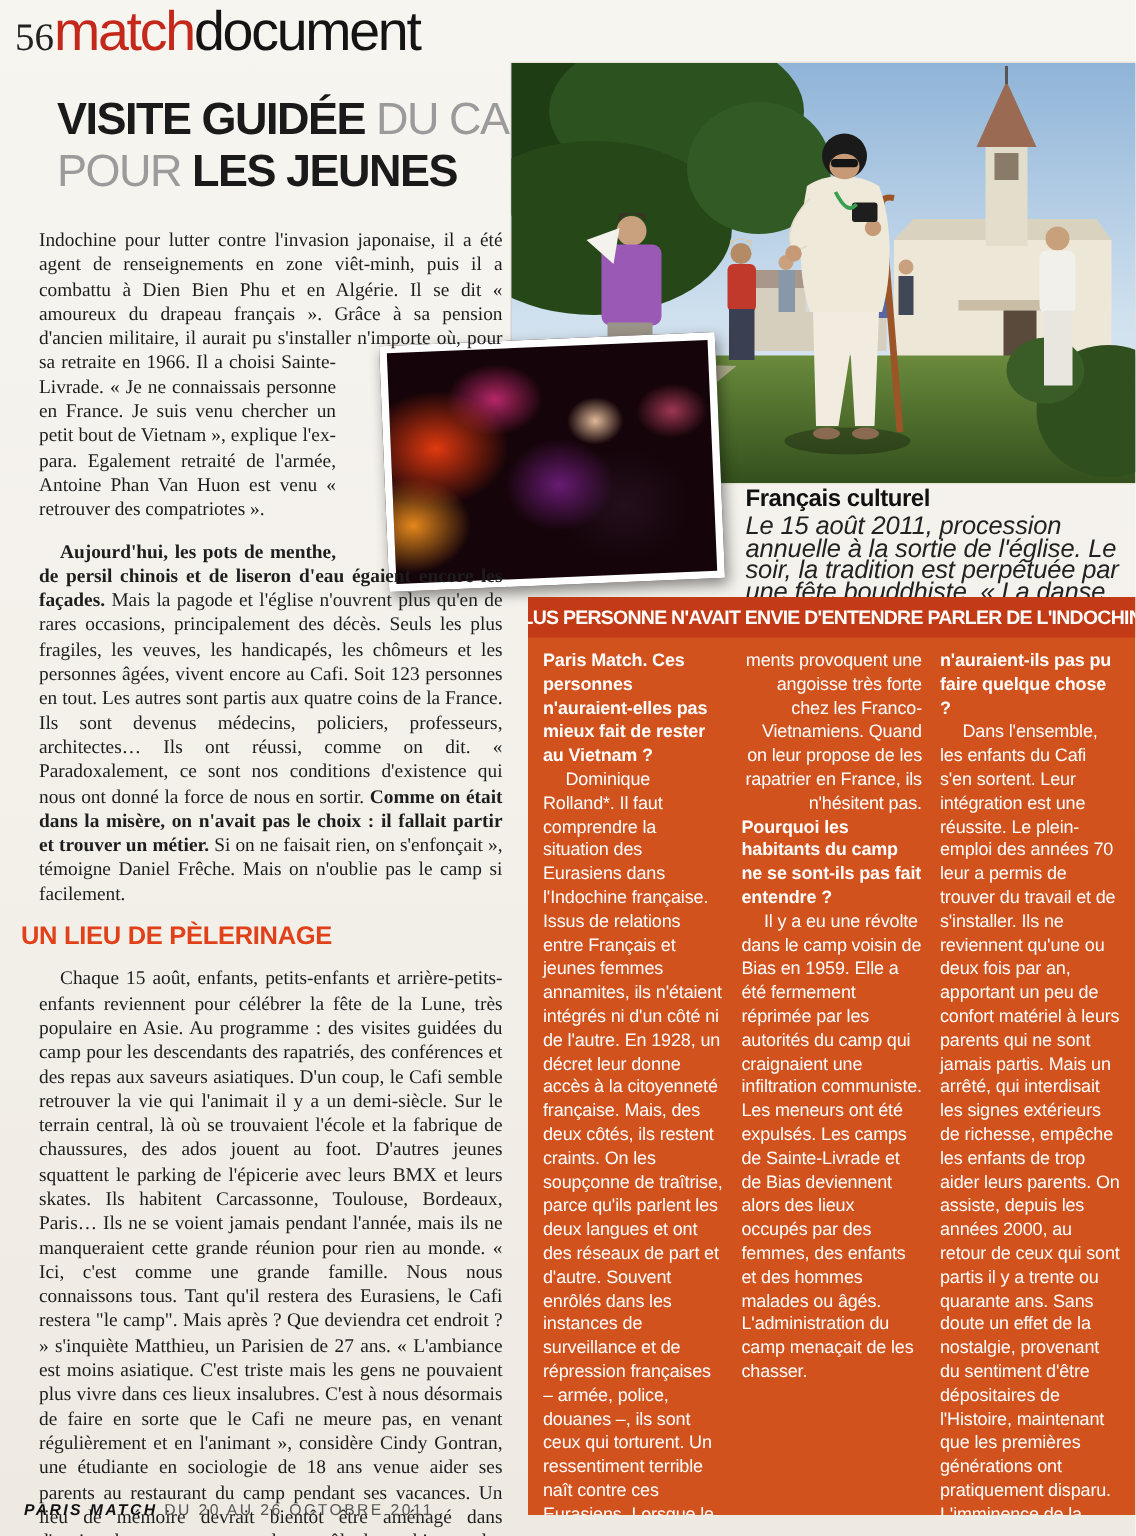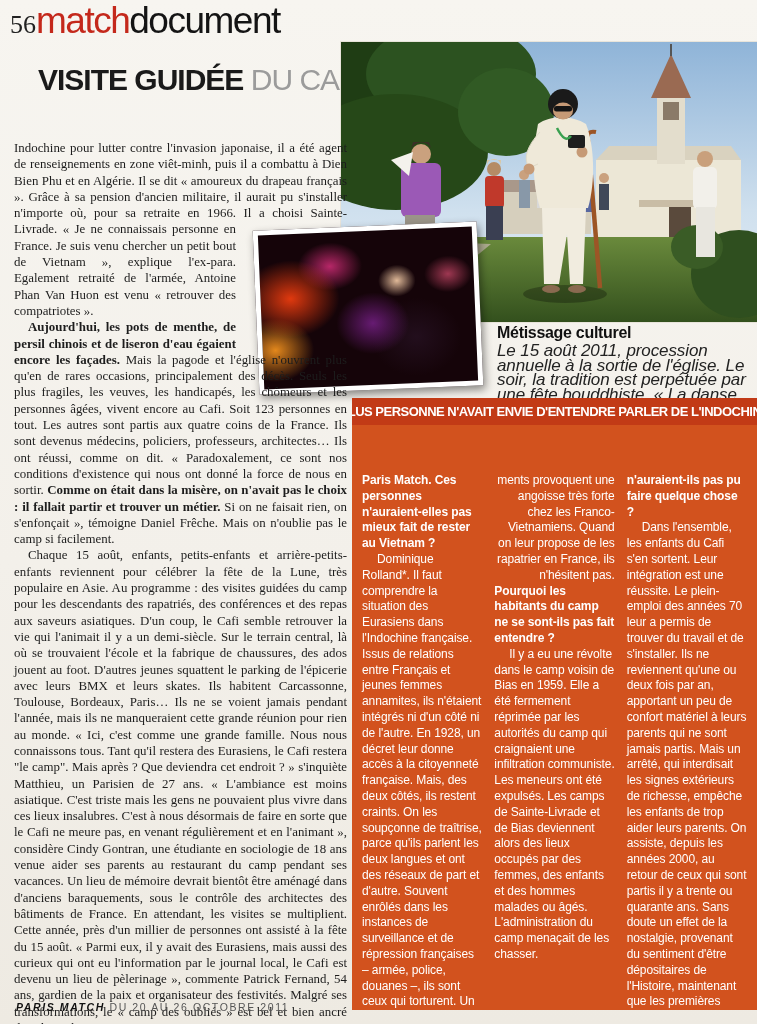--- a/index.html
+++ b/index.html
@@ -33,49 +33,50 @@
     box-shadow:2px 4px 9px rgba(0,0,0,.45);
   }
   
   .caption{position:absolute;left:497px;top:324px;width:256px;}
   .caption h3{margin:0 0 2px 0;font-size:16px;letter-spacing:-0.3px;color:#111;}
   .caption p{margin:0;font-size:17px;line-height:14.6px;font-style:italic;color:#222;letter-spacing:-0.1px;}
   
   .article{position:absolute;left:14px;top:140px;width:333px;
     font-family:"Liberation Serif",serif;font-size:12.9px;line-height:16.3px;
     text-align:justify;color:#1d1d1d;}
-  .article p{margin:0;}
+  .article p{margin:12px;}
   .article p.ind{text-indent:14px;}
   .article .b{font-weight:bold;}
   .wrap-spacer{float:right;width:102px;height:128px;margin-left:9px;}
   .section-heading{font-family:"Liberation Sans",sans-serif;color:#e04119;font-weight:bold;
     font-size:17px;letter-spacing:-0.2px;margin:9px 0 4px 0;text-indent:0;}
   
   .interview{position:absolute;left:352px;top:398px;width:405px;height:612px;overflow:hidden;}
   .interview .band{height:27px;display:flex;align-items:center;justify-content:center;
     color:#fff;font-weight:bold;font-size:13px;letter-spacing:-0.5px;white-space:nowrap;}
-  .interview .cols{display:flex;gap:12px;padding:8px 10px 10px 10px;box-sizing:border-box;height:449px;margin-top:40px;}
+  .interview .cols{display:flex;gap:12px;padding:8px 10px 10px 10px;box-sizing:border-box;height:449px;}
   .interview .col{flex:1;color:#fff;font-size:12px;line-height:15.8px;letter-spacing:-0.1px;}
   .interview .col p{margin:0;}
   .interview p.q,.interview p.qc{font-weight:bold;}
   .interview p.a{text-indent:15px;}
   .interview p.ac{text-indent:0;text-align:right;}
   
   .footer{position:absolute;left:16px;top:1001px;font-size:10.5px;letter-spacing:1.6px;color:#555;}
   .footer .brand{font-weight:bold;color:#111;font-style:italic;}
 </style>
 </head>
 <body>
 
 <div class="masthead">
   <span class="pageno">56</span><span class="brand red" style="color: rgb(196, 40, 27);">match</span><span class="brand blk">document</span>
 </div>
 
 <div class="headline">
   <div><span>VISITE GUIDÉE</span><span class="lt"> DU CAMP</span></div>
+  <div><span class="lt">POUR </span><span>LES JEUNES</span></div>
 </div>
 
 <div class="main-photo">
   <svg width="416" height="280" viewBox="0 0 416 280">
     <defs>
       <linearGradient id="sky" x1="0" y1="0" x2="0" y2="1">
         <stop offset="0" stop-color="#8fb4d8"></stop>
           <stop offset="0.6" stop-color="#cfe0ee"></stop>
           <stop offset="1" stop-color="#e6eef5"></stop>
       </linearGradient>
@@ -163,27 +164,28 @@
       <circle cx="222" cy="62" r="15" fill="#1a1a1a"></circle>
       <ellipse cx="222" cy="69" rx="10" ry="8.5" fill="#c69a76"></ellipse>
       <rect x="213" y="64" width="18" height="5.5" rx="2.5" fill="#141414"></rect>
     </g>
   </svg>
 </div>
 
 <div class="inset-photo"></div>
 
 <div class="caption">
-  <h3>Métissage culturel</h3>
+  <h3>Français culturel</h3>
   <p>Le 15 août 2011, procession annuelle à la sortie de l'église. Le soir, la tradition est perpétuée par une fête bouddhiste. « La danse du dragon » est assurée par les descendants des rapatriés.</p>
 </div>
 
 <div class="article" id="article">
     <p><span>Indochine pour lutter contre l'invasion japonaise, il a été agent de renseignements en zone viêt-minh, puis il a combattu à Dien Bien Phu et en Algérie. Il se dit « amoureux du drapeau français ». Grâce à sa pension d'ancien militaire, il aurait pu s'installer n'importe où, pour sa retraite en 1966. Il a choisi </span><span class="wrap-spacer"></span><span>Sainte-Livrade. « Je ne connaissais personne en France. Je suis venu chercher un petit bout de Vietnam », explique l'ex-para. Egalement retraité de l'armée, Antoine Phan Van Huon est venu « retrouver des compatriotes ».</span></p>
     <p class="ind"><span class="b">Aujourd'hui, les pots de menthe, de persil chinois et de liseron d'eau égaient encore les façades. </span><span>Mais la pagode et l'église n'ouvrent plus qu'en de rares occasions, principalement des décès. Seuls les plus fragiles, les veuves, les handicapés, les chômeurs et les personnes âgées, vivent encore au Cafi. Soit 123 personnes en tout. Les autres sont partis aux quatre coins de la France. Ils sont devenus médecins, policiers, professeurs, architectes… Ils ont réussi, comme on dit. « Paradoxalement, ce sont nos conditions d'existence qui nous ont donné la force de nous en sortir. </span><span class="b">Comme on était dans la misère, on n'avait pas le choix : il fallait partir et trouver un métier. </span><span>Si on ne faisait rien, on s'enfonçait », témoigne Daniel Frêche. Mais on n'oublie pas le camp si facilement.</span></p>
+    <div class="section-heading" style="color: rgb(224, 65, 25);">UN LIEU DE PÈLERINAGE</div>
     <p class="ind"><span>Chaque 15 août, enfants, petits-enfants et arrière-petits-enfants reviennent pour célébrer la fête de la Lune, très populaire en Asie. Au programme : des visites guidées du camp pour les descendants des rapatriés, des conférences et des repas aux saveurs asiatiques. D'un coup, le Cafi semble retrouver la vie qui l'animait il y a un demi-siècle. Sur le terrain central, là où se trouvaient l'école et la fabrique de chaussures, des ados jouent au foot. D'autres jeunes squattent le parking de l'épicerie avec leurs BMX et leurs skates. Ils habitent Carcassonne, Toulouse, Bordeaux, Paris… Ils ne se voient jamais pendant l'année, mais ils ne manqueraient cette grande réunion pour rien au monde. « Ici, c'est comme une grande famille. Nous nous connaissons tous. Tant qu'il restera des Eurasiens, le Cafi restera "le camp". Mais après ? Que deviendra cet endroit ? » s'inquiète Matthieu, un Parisien de 27 ans. « L'ambiance est moins asiatique. C'est triste mais les gens ne pouvaient plus vivre dans ces lieux insalubres. C'est à nous désormais de faire en sorte que le Cafi ne meure pas, en venant régulièrement et en l'animant », considère Cindy Gontran, une étudiante en sociologie de 18 ans venue aider ses parents au restaurant du camp pendant ses vacances. Un lieu de mémoire devrait bientôt être aménagé dans d'anciens baraquements, sous le contrôle des architectes des bâtiments de France. En attendant, les visites se multiplient. Cette année, près d'un millier de personnes ont assisté à la fête du 15 août. « Parmi eux, il y avait des Eurasiens, mais aussi des curieux qui ont eu l'information par le journal local, le Cafi est devenu un lieu de pèlerinage », commente Patrick Fernand, 54 ans, gardien de la paix et organisateur des festivités. Malgré ses transformations, le « camp des oubliés » est bel et bien ancré dans les mémoires.</span></p>
   </div>
 
 <div class="interview" id="interview" style="background: rgb(210, 82, 30);">
   <div class="band" style="background: rgb(194, 58, 22);">« PLUS PERSONNE N'AVAIT ENVIE D'ENTENDRE PARLER DE L'INDOCHINE »</div>
   <div class="cols" id="interview-cols">
       <div class="col">
         <p class="q"><span>Paris Match. Ces personnes n'auraient-elles pas mieux fait de rester au Vietnam ?</span></p>
         <p class="a"><span class="b">Dominique Rolland*. </span><span>Il faut comprendre la situation des Eurasiens dans l'Indochine française. Issus de relations entre Français et jeunes femmes annamites, ils n'étaient intégrés ni d'un côté ni de l'autre. En 1928, un décret leur donne accès à la citoyenneté française. Mais, des deux côtés, ils restent craints. On les soupçonne de traîtrise, parce qu'ils parlent les deux langues et ont des réseaux de part et d'autre. Souvent enrôlés dans les instances de surveillance et de répression françaises – armée, police, douanes –, ils sont ceux qui torturent. Un ressentiment terrible naît contre ces Eurasiens. Lorsque le nationalisme vietnamien augmente, leur situation devient intenable. Il y a deux massacres très violents en 1945 à Saigon et en 1946 à Hanoi, attribués à des franges extrémistes du Viêt-minh. Ces événe-</span></p>
       </div>

